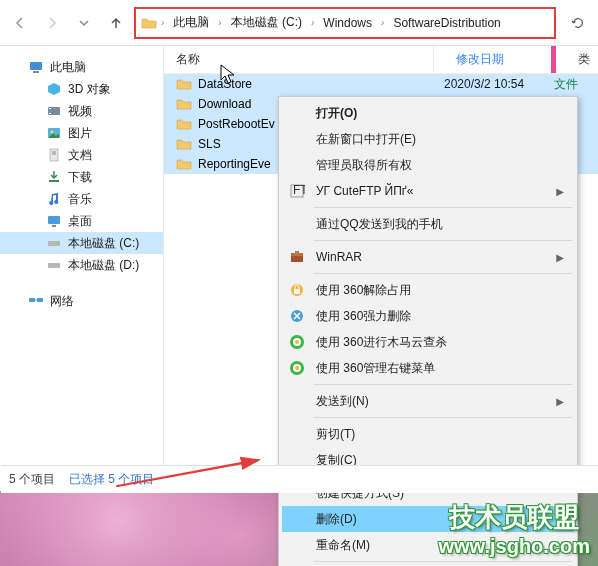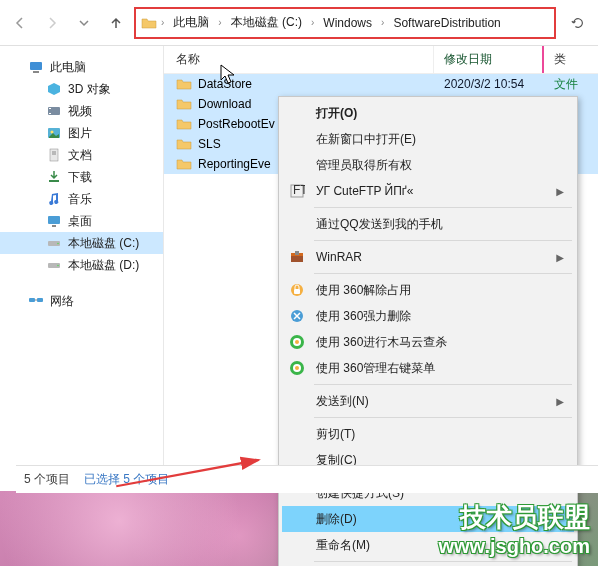--- a/index.html
+++ b/index.html
@@ -17,46 +17,46 @@
 
 .main { display: flex; height: 430px; }
 .sidebar { width: 164px; border-right: 1px solid #e8e8e8; padding-top: 10px; overflow: hidden; }
 .side-item { display: flex; align-items: center; height: 22px; padding-left: 28px; gap: 6px; color: #222; position: relative; }
 .side-item.indent { padding-left: 46px; }
 .side-item.selected { background: #cce8ff; }
 .side-item .icn { width: 16px; height: 16px; display: flex; align-items: center; justify-content: center; }
 .side-spacer { height: 14px; }
 
 .content { flex: 1; position: relative; }
-.col-headers { display: flex; border-bottom: 1px solid #eee; height: 28px; align-items: flex-start; }
+.col-headers { display: flex; border-bottom: 1px solid #eee; height: 28px; align-items: flex-start; gap: 12px; }
 .col-name { width: 270px; padding-left: 12px; color: #333; border-right: 1px solid #eee; height: 100%; display: flex; align-items: center; }
-.col-date { width: 110px; padding-left: 10px; color: #14532d; border-right: 2px solid #ec4899; height: 100%; display: flex; align-items: center; }
+.col-date { width: 110px; padding-left: 10px; color: #3b82f6; border-right: 5px solid #ec4899; height: 100%; display: flex; align-items: center; }
 .col-type { flex: 1; padding-left: 10px; color: #333; height: 100%; display: flex; align-items: center; }
 
 .row { display: flex; align-items: center; height: 20px; background: #cce8ff; }
 .row .cell-name { width: 270px; padding-left: 12px; display: flex; align-items: center; gap: 6px; }
 .row .cell-date { width: 110px; padding-left: 10px; color: #0f172a; }
 .row .cell-type { flex: 1; padding-left: 10px; color: #15803d; }
 .folder-glyph { width:16px; height:16px; }
 
 .cursor-svg { position: absolute; left: 56px; top: 18px; pointer-events: none; }
 
 .context-menu { position: absolute; left: 278px; top: 96px; width: 300px; background: #f2f2f2; border: 1px solid #c8c8c8; box-shadow: 2px 2px 6px rgba(0,0,0,0.25); padding: 3px; }
 .menu-item { display: flex; align-items: center; height: 26px; padding-left: 34px; padding-right: 10px; position: relative; color: #222; font-size: 13px; }
 .menu-item.hover { background: #7dd3fc; }
 .menu-item .mi-icon { position: absolute; left: 6px; width: 18px; height: 18px; display: flex; align-items: center; justify-content: center; }
 .menu-item .mi-arrow { margin-left: auto; color: #666; font-size: 10px; }
 .menu-sep { height: 1px; background: #d8d8d8; margin: 3px 2px 3px 32px; }
 
-.status-bar { position: absolute; bottom: 73px; left: 16px; right: 0; height: 28px; border-top: 1px solid #e0e0e0; display: flex; align-items: center; padding-left: 8px; gap: 14px; background: #fff; color: #444; }
+.status-bar { position: absolute; bottom: 73px; left: 1px; right: 0; height: 28px; border-top: 1px solid #e0e0e0; display: flex; align-items: center; padding-left: 8px; gap: 14px; background: #fff; color: #444; }
 .status-bar .sel-count { color: #3a78c4; }
 
 .arrow-line { position: absolute; left: 95px; top: 370px; width: 200px; height: 120px; pointer-events: none; }
 
-.watermark { position: absolute; right: 8px; bottom: 8px; text-align: right; }
+.watermark { position: absolute; right: 8px; bottom: 8px; text-align: center; }
 .watermark .wm1 { color: #fff; font-weight: 700; font-size: 26px; text-shadow: -1px -1px 0 #2e9a35, 1px -1px 0 #2e9a35, -1px 1px 0 #2e9a35, 1px 1px 0 #2e9a35, 2px 2px 3px rgba(0,0,0,0.4); }
 .watermark .wm2 { color: #fff; font-weight: 700; font-size: 20px; text-shadow: -1px -1px 0 #2e9a35, 1px -1px 0 #2e9a35, -1px 1px 0 #2e9a35, 1px 1px 0 #2e9a35, 2px 2px 3px rgba(0,0,0,0.4); }
 
 .bg-photo { position: absolute; left: 0; bottom: 0; width: 598px; height: 75px; background: linear-gradient(135deg, #d48bb8 0%, #b56a9a 40%, #7a9a7a 100%); z-index: -1; }
 .bg-photo::before { content:""; position:absolute; inset:0; background: radial-gradient(circle at 20% 40%, rgba(255,200,230,0.7) 0%, rgba(255,200,230,0) 25%), radial-gradient(circle at 40% 60%, rgba(255,180,220,0.6) 0%, rgba(255,180,220,0) 30%); }
 
 svg.folder-svg { display:block; }
 </style>
 </head>
 <body>

